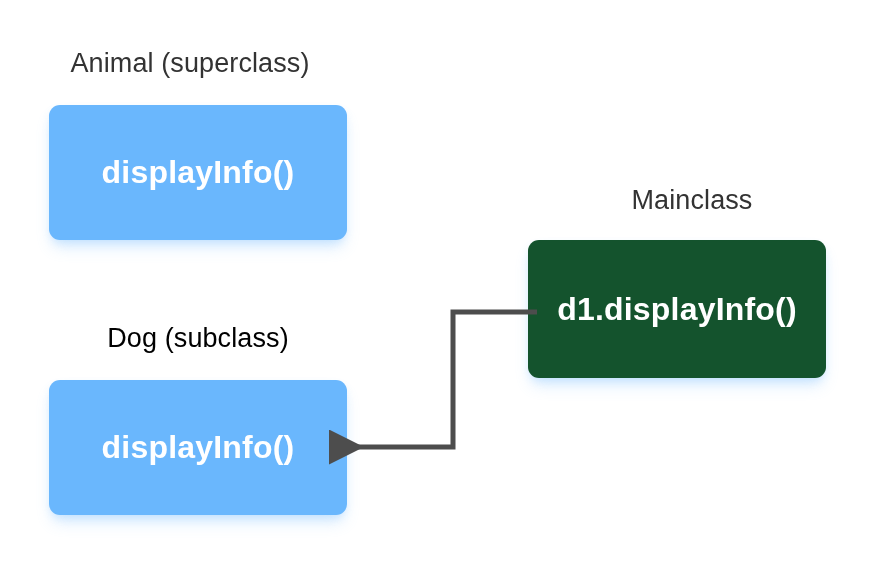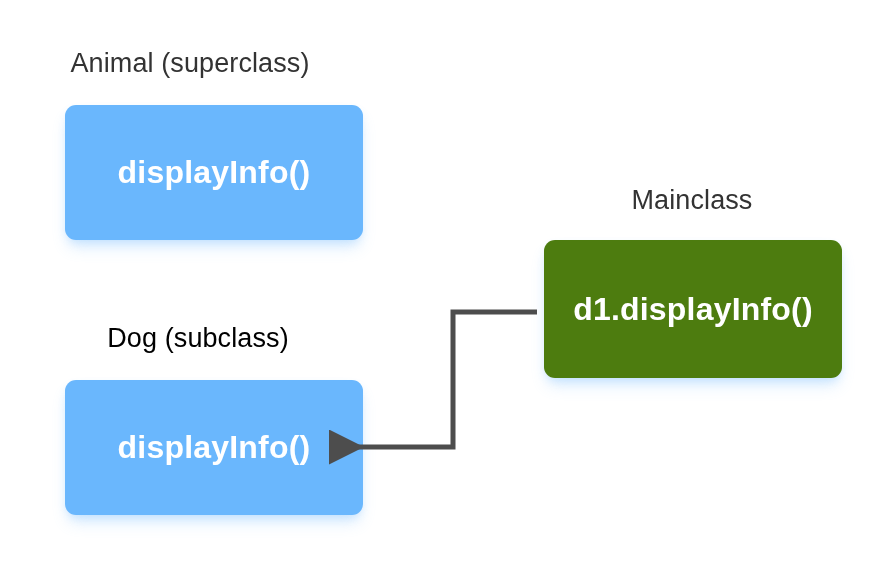--- a/index.html
+++ b/index.html
@@ -26,21 +26,21 @@
     width: 100%;
     text-align: center;
     font-size: 27px;
     font-weight: 400;
     color: #333333;
     letter-spacing: 0.1px;
     white-space: nowrap;
   }
   .node-box {
     position: absolute;
-    left: 16px;
+    left: 0;
     box-sizing: border-box;
     border-radius: 11px;
     background: #6ab7fd;
     box-shadow: 0 10px 16px -4px rgba(106, 183, 253, 0.30),
                 0 4px 8px -2px rgba(106, 183, 253, 0.22);
     display: flex;
     align-items: center;
     justify-content: center;
   }
   .node-box-text {
@@ -90,21 +90,21 @@
 
   <div class="node" id="node-dog">
     <div class="node-label" style="color: #000000;">Dog (subclass)</div>
     <div class="node-box" style="background: rgb(106, 183, 253);">
       <span class="node-box-text" style="color: rgb(255, 255, 255);">displayInfo()</span>
     </div>
   </div>
 
   <div class="node" id="node-mainclass">
     <div class="node-label" style="color: rgb(51, 51, 51);">Mainclass</div>
-    <div class="node-box" style="background: #4d7c0f;">
+    <div class="node-box" style="background: #14532d;">
       <span class="node-box-text" style="color: rgb(255, 255, 255);">d1.displayInfo()</span>
     </div>
   </div>
 
   <svg id="connector" viewBox="0 0 874 562">
     <defs>
       <marker id="arrow-head" markerWidth="7" markerHeight="7" refX="6.4" refY="3.5" orient="auto" markerUnits="strokeWidth">
         <path d="M 7 0 L 7 7 L 0 3.5 z" fill="#4d4d4d"></path>
       </marker>
     </defs>

